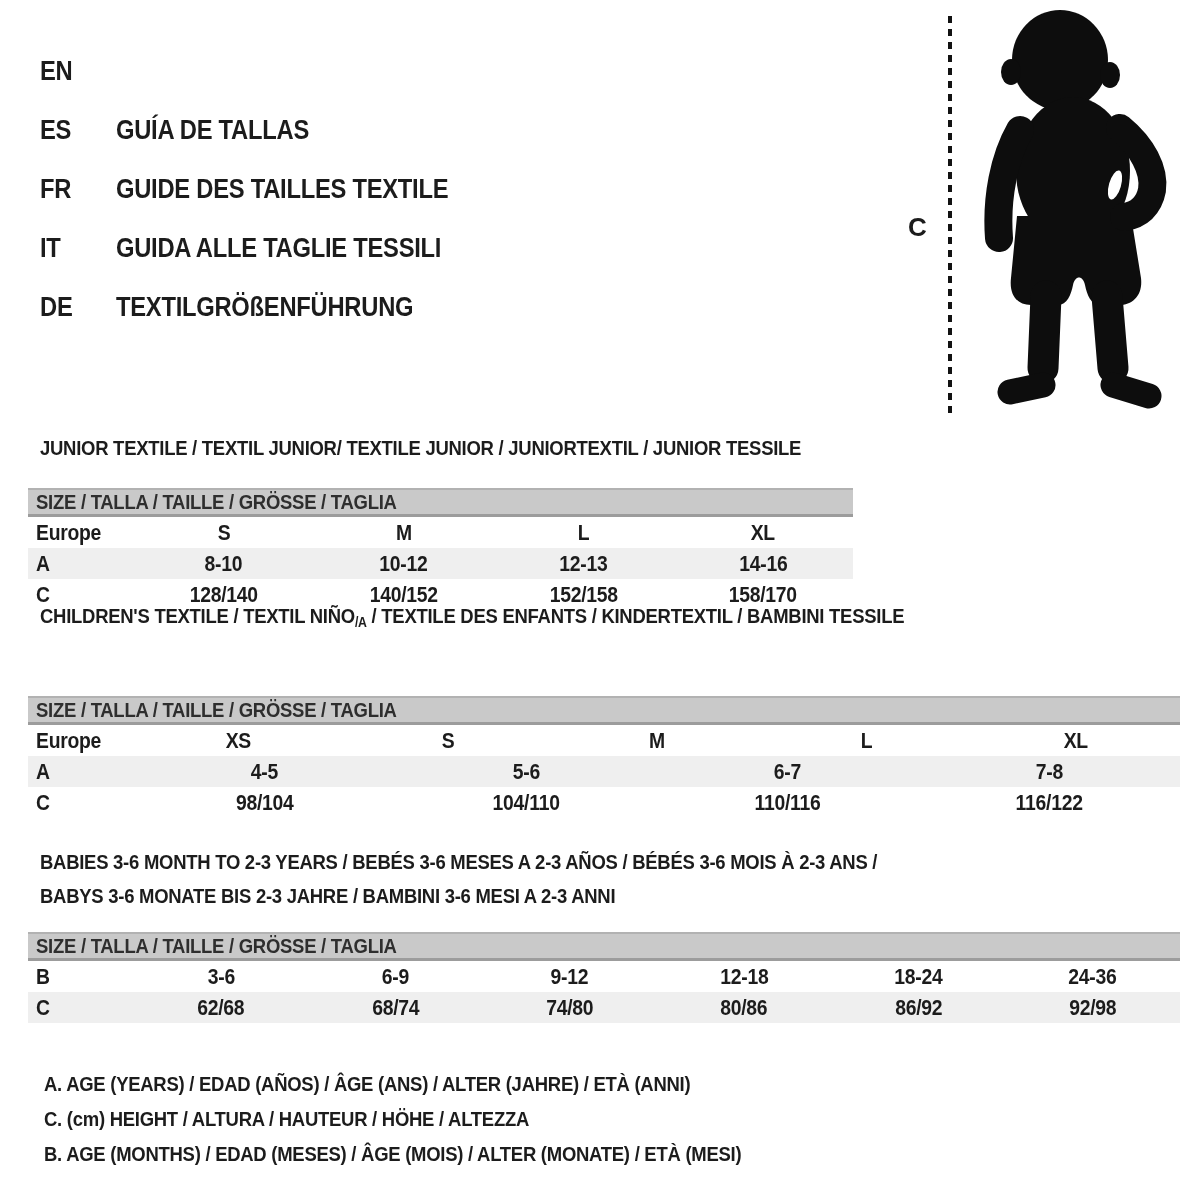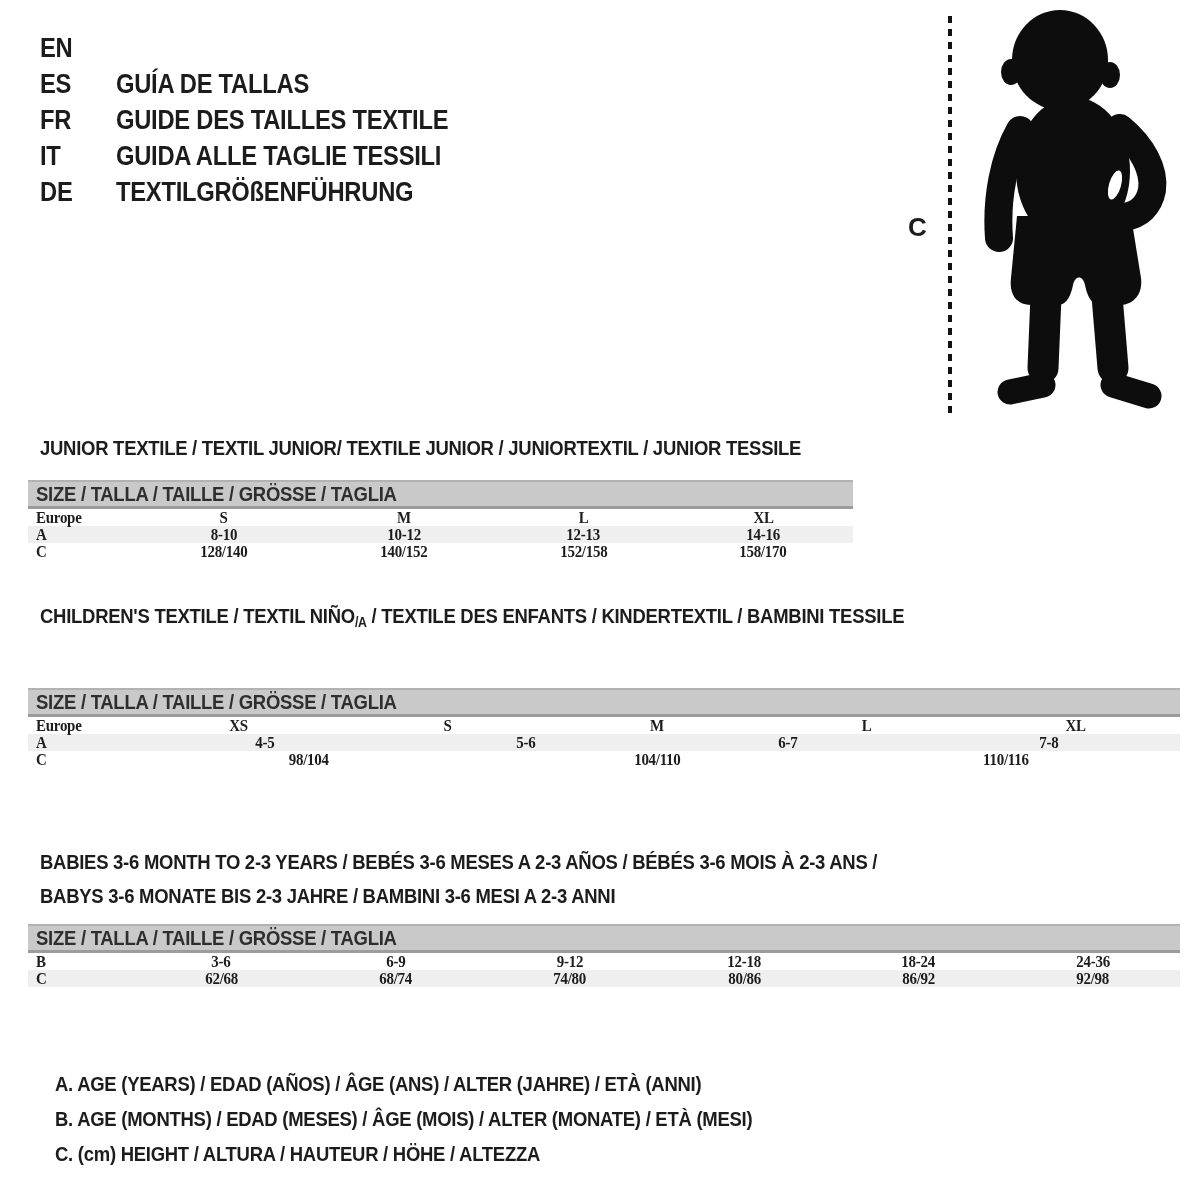--- a/index.html
+++ b/index.html
@@ -8,47 +8,47 @@
     font-family:"Liberation Sans","DejaVu Sans",sans-serif;
     font-weight:bold;color:#1c1c1c;overflow:hidden;
     -webkit-font-smoothing:antialiased;
   }
   
   .cx{display:inline-block;transform:scaleX(.88);transform-origin:0 50%;white-space:nowrap;letter-spacing:-.3px;}
   .cxc{display:inline-block;transform:scaleX(.88);transform-origin:50% 50%;white-space:nowrap;letter-spacing:-.3px;}
 
   
   .lang-block{position:absolute;left:40px;top:30px;}
-  .lang-row{display:flex;height:36px;align-items:center;font-size:27px;}
+  .lang-row{display:flex;height:36px;align-items:center;font-size:27px;margin-top:23px;}
   .lang-code{width:76px;}
   
   .dash-line{position:absolute;left:948px;top:16px;width:4px;height:402px;
     background:repeating-linear-gradient(to bottom,#121212 0 7px,transparent 7px 13px);}
   .c-label{position:absolute;left:908px;top:212px;font-size:26px;}
   .figure-svg{position:absolute;left:963px;top:8px;width:237px;height:404px;}
 
   
   .sec-title{position:absolute;left:40px;font-size:21px;line-height:24px;white-space:nowrap;}
   .subsc{font-size:14px;vertical-align:-4px;letter-spacing:-.3px;}
 
   
-  .tbl{position:absolute;left:28px;}
+  .tbl{position:absolute;left:28px;margin-top:8px;}
   .tbl-junior{top:480px;width:825px;}
   .tbl-children{top:688px;width:1152px;}
   .tbl-babies{top:924px;width:1152px;}
   .size-bar{height:24px;line-height:24px;background:#c9c9c9;
     border-top:2px solid #b2b2b2;border-bottom:3px solid #9c9c9c;
     padding-left:8px;font-size:21px;color:#2e2e2e;}
-  .trow{display:flex;height:17px;line-height:31px;font-size:17px;align-items:center;font-family:Liberation Serif, serif;}
+  .trow{display:flex;height:31px;line-height:31px;font-size:22px;align-items:center;}
   .trow.shaded{background:#efefef;}
   .lbl{width:106px;padding-left:8px;box-sizing:border-box;flex:none;text-align:left;}
   .val{flex:1;text-align:center;}
 
   
-  .legend{position:absolute;left:55px;top:1066px;}
+  .legend{position:absolute;left:44px;top:1066px;}
   .legend-line{height:35px;line-height:35px;font-size:21px;white-space:nowrap;}
 </style>
 </head>
 <body>
 
 <div class="lang-block">
   <div class="lang-row">
     <span class="lang-code"><span class="cx">EN</span></span>
   </div>
   <div class="lang-row">
@@ -136,20 +136,21 @@
     <span class="val"><span class="cxc">4-5</span></span>
     <span class="val"><span class="cxc">5-6</span></span>
     <span class="val"><span class="cxc">6-7</span></span>
     <span class="val"><span class="cxc">7-8</span></span>
   </div>
   <div class="trow">
     <span class="lbl"><span class="cx">C</span></span>
     <span class="val"><span class="cxc">98/104</span></span>
     <span class="val"><span class="cxc">104/110</span></span>
     <span class="val"><span class="cxc">110/116</span></span>
+    <span class="val"><span class="cxc">116/122</span></span>
   </div>
 </div>
 
 <div class="sec-title" style="top:850px"><span class="cx">BABIES 3-6 MONTH TO 2-3 YEARS / BEBÉS 3-6 MESES A 2-3 AÑOS / BÉBÉS 3-6 MOIS À 2-3 ANS /</span></div>
 <div class="sec-title" style="top:884px"><span class="cx">BABYS 3-6 MONATE BIS 2-3 JAHRE / BAMBINI 3-6 MESI A 2-3 ANNI</span></div>
 <div class="tbl tbl-babies">
   <div class="size-bar"><span class="cx">SIZE / TALLA / TAILLE / GRÖSSE / TAGLIA</span></div>
   <div class="trow">
     <span class="lbl"><span class="cx">B</span></span>
     <span class="val"><span class="cxc">3-6</span></span>
@@ -165,15 +166,15 @@
     <span class="val"><span class="cxc">68/74</span></span>
     <span class="val"><span class="cxc">74/80</span></span>
     <span class="val"><span class="cxc">80/86</span></span>
     <span class="val"><span class="cxc">86/92</span></span>
     <span class="val"><span class="cxc">92/98</span></span>
   </div>
 </div>
 
 <div class="legend">
   <div class="legend-line"><span class="cx">A. AGE (YEARS) / EDAD (AÑOS) / ÂGE (ANS) / ALTER (JAHRE) / ETÀ (ANNI)</span></div>
+  <div class="legend-line"><span class="cx">C. (cm) HEIGHT / ALTURA / HAUTEUR / HÖHE / ALTEZZA</span></div>
   <div class="legend-line"><span class="cx">B. AGE (MONTHS) / EDAD (MESES) / ÂGE (MOIS) / ALTER (MONATE) / ETÀ (MESI)</span></div>
-  <div class="legend-line"><span class="cx">C. (cm) HEIGHT / ALTURA / HAUTEUR / HÖHE / ALTEZZA</span></div>
 </div>
 
 </body></html>

